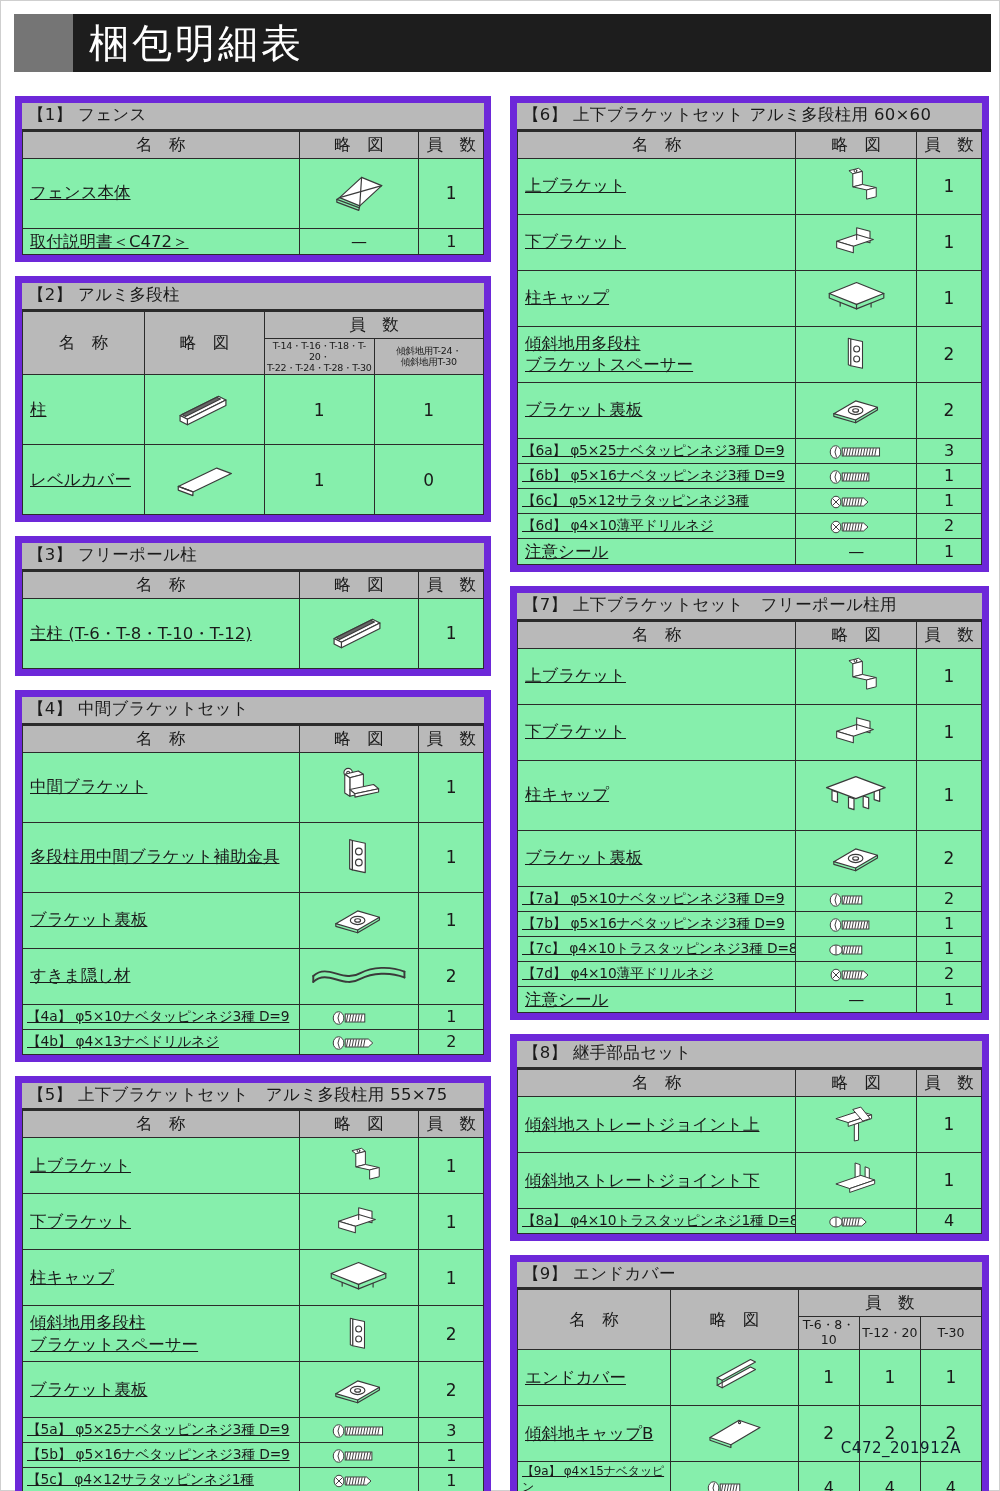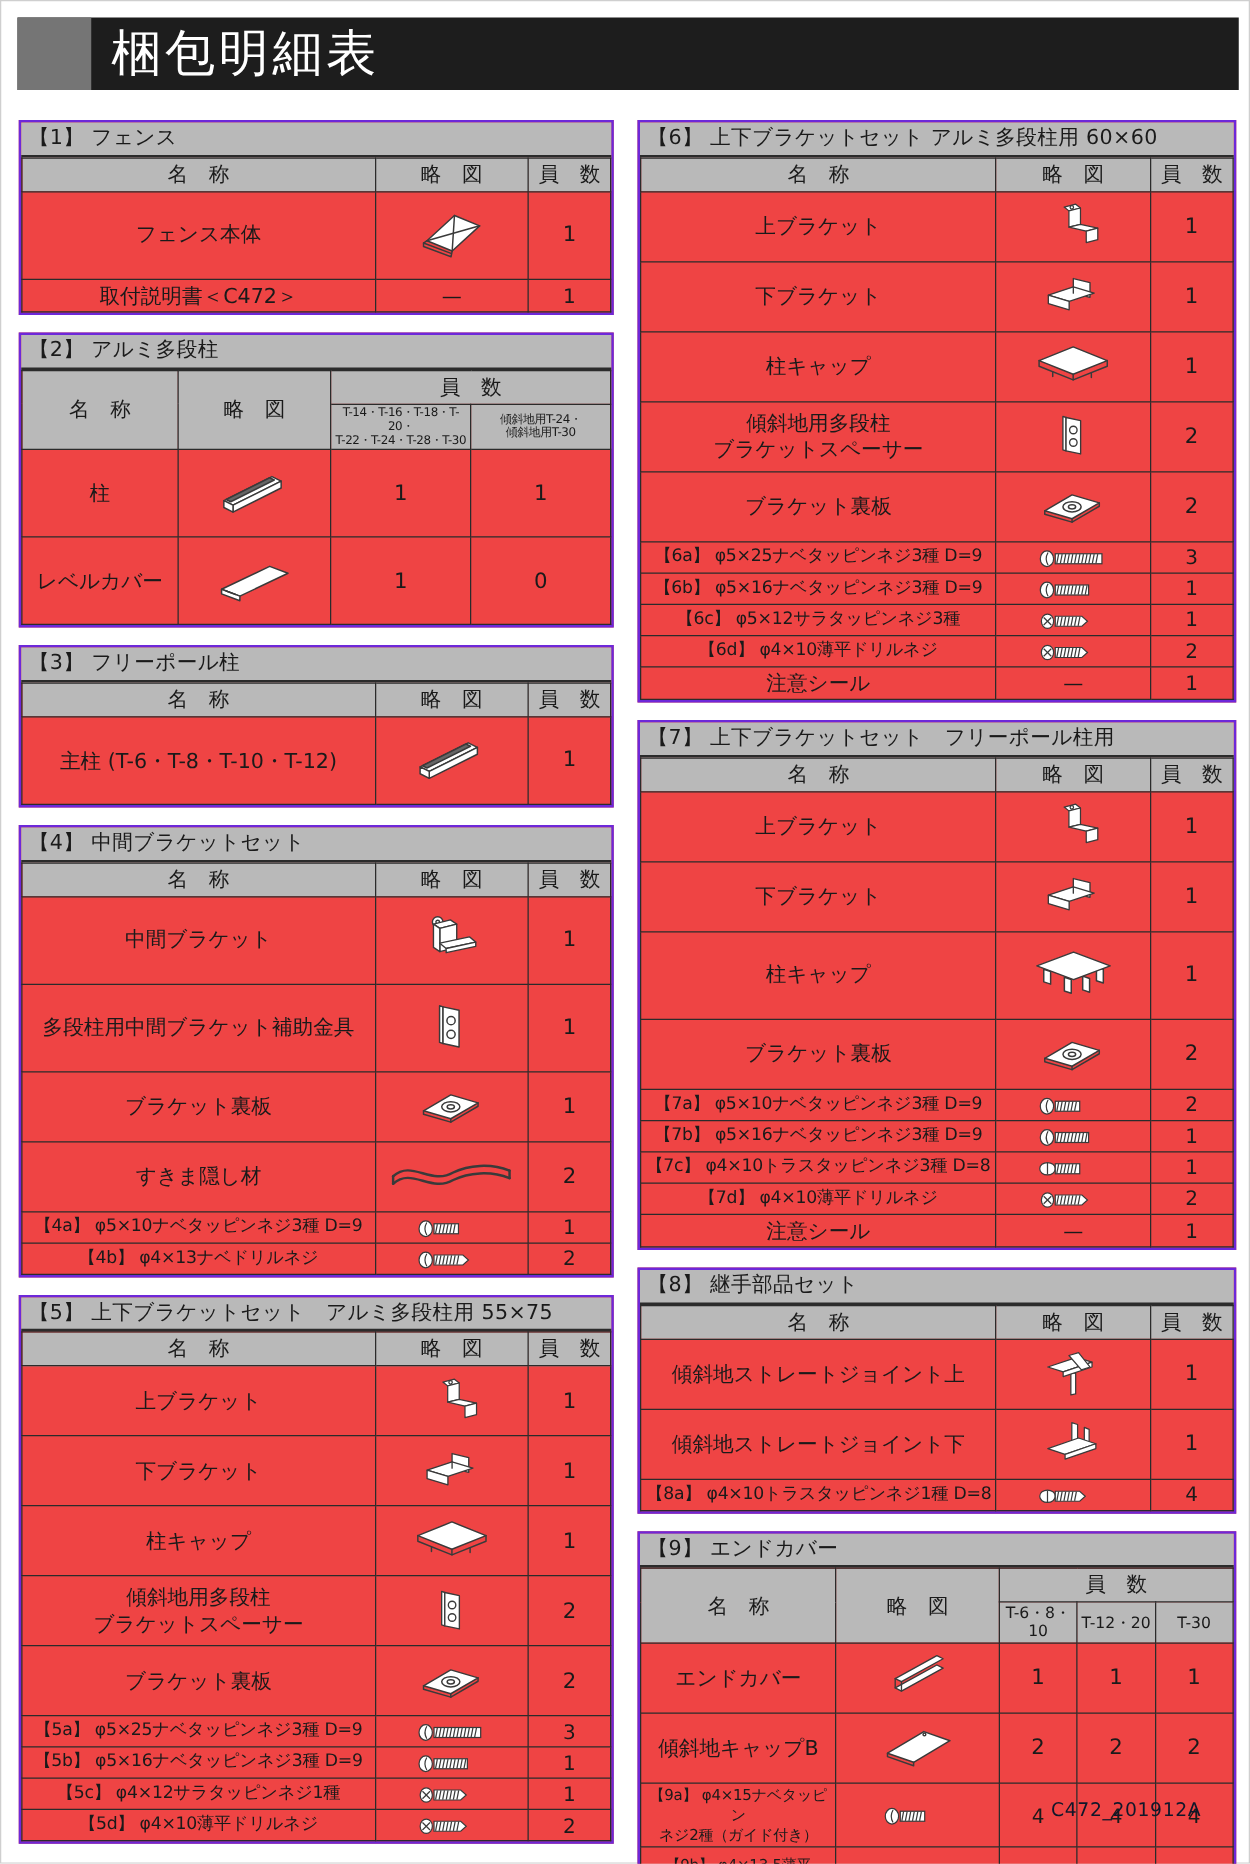--- a/index.html
+++ b/index.html
@@ -12,29 +12,29 @@
   .banner .gray-block { width:59px; height:58px; background:#757575; flex:none; }
   .banner h1 { color:#fff; font-size:40px; font-weight:400; letter-spacing:3px; margin-left:16px; line-height:1; }
 
   
   .cols { position:absolute; left:14px; top:95px; display:flex; gap:19px; align-items:flex-start; }
   .col { display:flex; flex-direction:column; gap:14px; }
   .col-left { width:476px; }
   .col-right { width:479px; }
 
   
-  .ptable { border:2px solid #6d28d9; background:#ef4444; }
+  .ptable { border:7px solid #6d28d9; background:#86efac; }
   .ptable-title { background:#b9b9b9; border-bottom:2px solid #2b2b2b; font-size:16.5px; line-height:1.25; padding:2px 6px 3px; letter-spacing:.3px; }
   .ptable table { width:100%; border-collapse:collapse; table-layout:fixed; }
   .ptable th, .ptable td { border:1px solid #2b2b2b; vertical-align:middle; }
   .ptable th { background:#b9b9b9; font-weight:400; font-size:16.5px; text-align:center; padding:2px 0; }
   .ptable th.sub { white-space:pre-line; line-height:1.18; padding:1px 0; font-weight:400; }
   .ptable th.sub2 { font-size:9.5px; letter-spacing:-.3px; }
   .ptable th.sub3 { font-size:12.5px;margin-top:32px; }
-  td.name { font-size:16.5px; text-align:center; padding:2px 7px; white-space:pre-line; line-height:1.3; }
+  td.name { font-size:16.5px; text-align:left; padding:2px 7px; white-space:pre-line; line-height:1.3;text-decoration:underline; }
   td.qty  { text-align:center; font-size:17px; }
   td.icon { text-align:center; }
   td.icon svg { vertical-align:middle; max-width:94%; }
 
   tr.rh-tall  td { height:70px; }
   tr.rh-item  td { height:56px; }
   tr.rh-screw td { height:25px;margin-top:32px; }
   tr.rh-screw2 td { height:44px; }
   tr.rh-note  td { height:26px; }
   tr.rh-screw td.name  { font-size:13.8px; padding:1px 4px; letter-spacing:-.2px; white-space:nowrap; overflow:hidden; }

